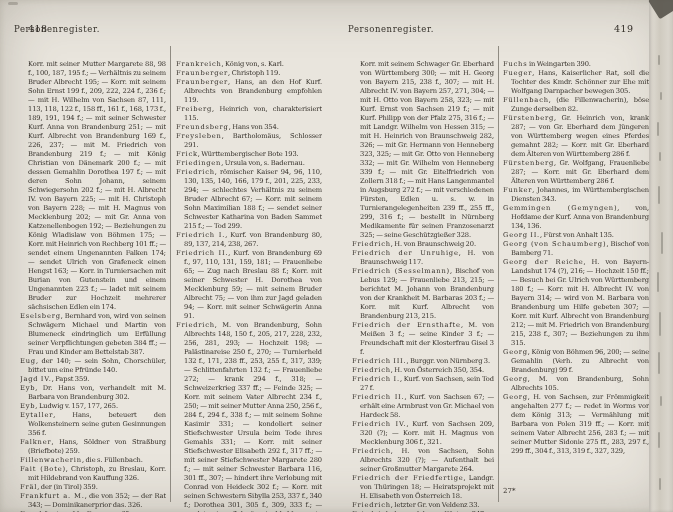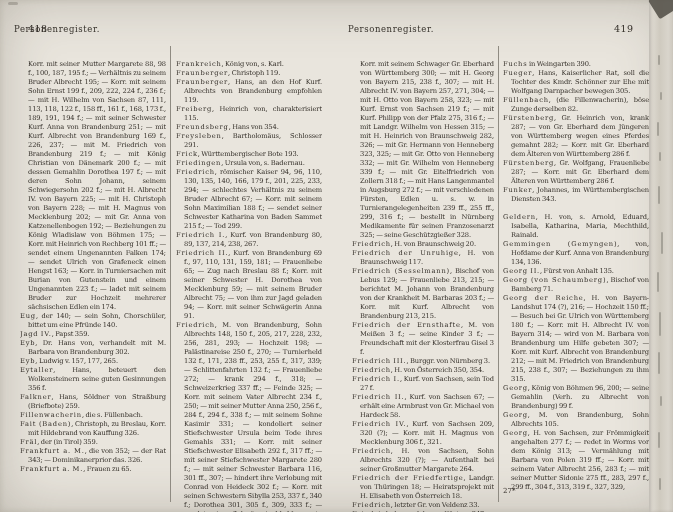--- a/index.html
+++ b/index.html
@@ -48,28 +48,29 @@
 </head>
 <body>
 
 <div class="scan">
 
   <div>
     <div class="page-number" style="left:28px;text-align:right;">418</div>
     <div class="running-title" style="left:14px;width:308px;">Personenregister.</div>
     <div class="col" style="left:20px;width:146px;">
         <p class="entry cont">Korr. mit seiner Mutter Margarete 88, 98 f., 100, 187, 195 f.; — Verhältnis zu seinem Bruder Albrecht 195; — Korr. mit seinem Sohn Ernst 199 f., 209, 222, 224 f., 236 f.; — mit H. Wilhelm von Sachsen 87, 111, 113, 118, 122 f., 158 ff., 161 f., 168, 173 f., 189, 191, 194 f.; — mit seiner Schwester Kurf. Anna von Brandenburg 251; — mit Kurf. Albrecht von Brandenburg 169 f., 226, 237; — mit M. Friedrich von Brandenburg 219 f.; — mit König Christian von Dänemark 200 f.; — mit dessen Gemahlin Dorothea 197 f.; — mit deren Sohn Johann, seinem Schwiegersohn 202 f.; — mit H. Albrecht IV. von Bayern 225; — mit H. Christoph von Bayern 228; — mit H. Magnus von Mecklenburg 202; — mit Gr. Anna von Katzenellenbogen 192; — Beziehungen zu König Wladislaw von Böhmen 175; — Korr. mit Heinrich von Rechberg 101 ff.; — sendet einem Ungenannten Falken 174; — sendet Ulrich von Grafeneck einen Hengst 163; — Korr. in Turniersachen mit Burian von Gutenstein und einem Ungenannten 223 f.; — ladet mit seinem Bruder zur Hochzeit mehrerer sächsischen Edlen ein 174.</p>
+        <p class="entry"><span class="hw">Eselsberg</span>, Bernhard von, wird von seinen Schwägern Michael und Martin von Blumeneck eindringlich um Erfüllung seiner Verpflichtungen gebeten 384 ff.; — Frau und Kinder am Bettelstab 387.</p>
         <p class="entry"><span class="hw">Eug</span>, der 140; — sein Sohn, Chorschüler, bittet um eine Pfründe 140.</p>
         <p class="entry"><span class="hw">Jagd IV.</span>, Papst 359.</p>
         <p class="entry"><span class="hw">Eyb</span>, Dr. Hans von, verhandelt mit M. Barbara von Brandenburg 302.</p>
         <p class="entry"><span class="hw">Eyb</span>, Ludwig v. 157, 177, 265.</p>
         <p class="entry"><span class="hw">Eytaller</span>, Hans, beteuert den Wolkensteinern seine guten Gesinnungen 356 f.</p>
         <p class="entry"><span class="hw">Falkner</span>, Hans, Söldner von Straßburg (Briefbote) 259.</p>
         <p class="entry"><span class="hw">Fillenwacherin</span>, die s. Füllenbach.</p>
-        <p class="entry"><span class="hw">Fait (Baden)</span>, Christoph, zu Breslau, Korr. mit Hildebrand von Kauffung 326.</p>
+        <p class="entry"><span class="hw">Fait (Bote)</span>, Christoph, zu Breslau, Korr. mit Hildebrand von Kauffung 326.</p>
         <p class="entry"><span class="hw">Fräl</span>, der (in Tirol) 359.</p>
         <p class="entry"><span class="hw">Frankfurt a. M.</span>, die von 352; — der Rat 343; — Dominikanerprior das. 326.</p>
         <p class="entry"><span class="hw">Frankfurt a. M.</span>, Frauen zu 65.</p>
       </div>
     <div class="col-rule" style="left:170px;"></div>
     <div class="col" style="left:176px;width:146px;">
         <p class="entry"><span class="hw">Frankreich</span>, König von, s. Karl.</p>
         <p class="entry"><span class="hw">Fraunberger</span>, Christoph 119.</p>
         <p class="entry"><span class="hw">Fraunberger</span>, Hans, an den Hof Kurf. Albrechts von Brandenburg empfohlen 119.</p>
         <p class="entry"><span class="hw">Freiberg</span>, Heinrich von, charakterisiert 115.</p>
@@ -104,21 +105,20 @@
         <p class="entry"><span class="hw">Friedrich</span>, herzogl. bayer. Küstner 347.</p>
       </div>
     <div class="col-rule" style="left:498px;"></div>
     <div class="col" style="left:503px;width:146px;">
         <p class="entry"><span class="hw">Fuchs</span> in Weingarten 390.</p>
         <p class="entry"><span class="hw">Fueger</span>, Hans, Kaiserlicher Rat, soll die Tochter des Kmdr. Schönner zur Ehe mit Wolfgang Darnpacher bewegen 305.</p>
         <p class="entry"><span class="hw">Füllenbach</span>, (die Fillenwacherin), böse Zunge derselben 82.</p>
         <p class="entry"><span class="hw">Fürstenberg</span>, Gr. Heinrich von, krank 287; — von Gr. Eberhard dem Jüngeren von Württemberg wegen eines Pferdes gemahnt 282; — Korr. mit Gr. Eberhard dem Älteren von Württemberg 286 f.</p>
         <p class="entry"><span class="hw">Fürstenberg</span>, Gr. Wolfgang, Frauenliebe 287; — Korr. mit Gr. Eberhard dem Älteren von Württemberg 286 f.</p>
         <p class="entry"><span class="hw">Funker</span>, Johannes, im Württembergischen Diensten 343.</p>
-        <p class="entry gap"><span class="hw">Geldern</span>, H. von, s. Arnold, Eduard, Isabella, Katharina, Maria, Mechthild, Rainald.</p>
         <p class="entry"><span class="hw">Gemmingen (Gemyngen)</span>, von, Hofdame der Kurf. Anna von Brandenburg 134, 136.</p>
         <p class="entry"><span class="hw">Georg II.</span>, Fürst von Anhalt 135.</p>
         <p class="entry"><span class="hw">Georg (von Schaumberg)</span>, Bischof von Bamberg 71.</p>
         <p class="entry"><span class="hw">Georg der Reiche</span>, H. von Bayern-Landshut 174 (?), 216; — Hochzeit 150 ff.; — Besuch bei Gr. Ulrich von Württemberg 180 f.; — Korr. mit H. Albrecht IV. von Bayern 314; — wird von M. Barbara von Brandenburg um Hilfe gebeten 307; — Korr. mit Kurf. Albrecht von Brandenburg 212; — mit M. Friedrich von Brandenburg 215, 238 f., 307; — Beziehungen zu ihm 315.</p>
         <p class="entry"><span class="hw">Georg</span>, König von Böhmen 96, 200; — seine Gemahlin (Verh. zu Albrecht von Brandenburg) 99 f.</p>
         <p class="entry"><span class="hw">Georg</span>, M. von Brandenburg, Sohn Albrechts 105.</p>
         <p class="entry"><span class="hw">Georg</span>, H. von Sachsen, zur Frömmigkeit angehalten 277 f.; — redet in Worms vor dem König 313; — Vermählung mit Barbara von Polen 319 ff.; — Korr. mit seinem Vater Albrecht 256, 283 f.; — mit seiner Mutter Sidonie 275 ff., 283, 297 f., 299 ff., 304 f., 313, 319 f., 327, 329,</p>
       </div>
     <div class="signature">27*</div>
   </div>

